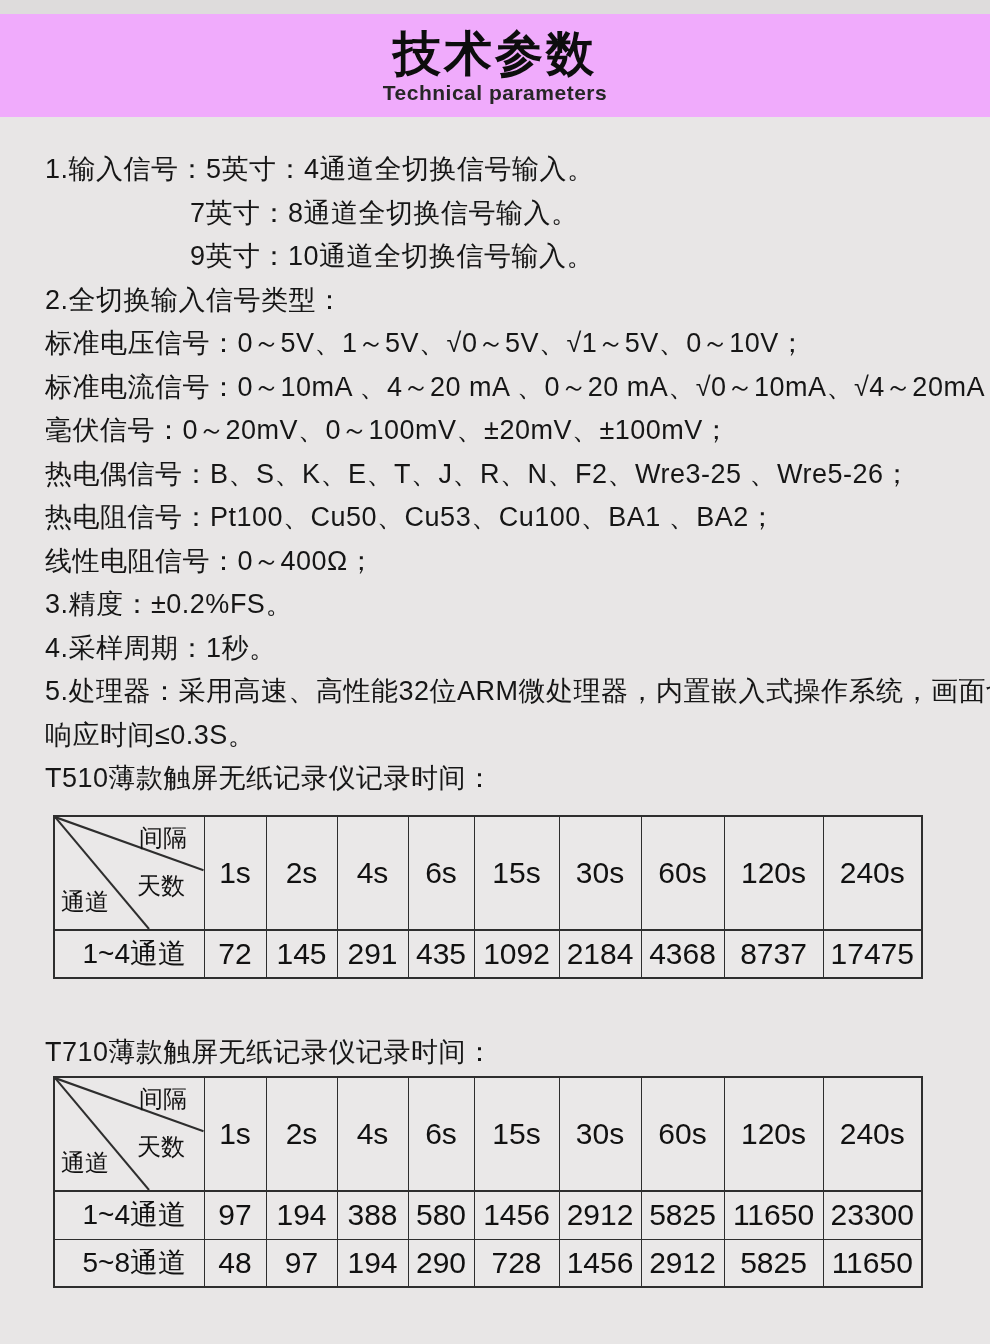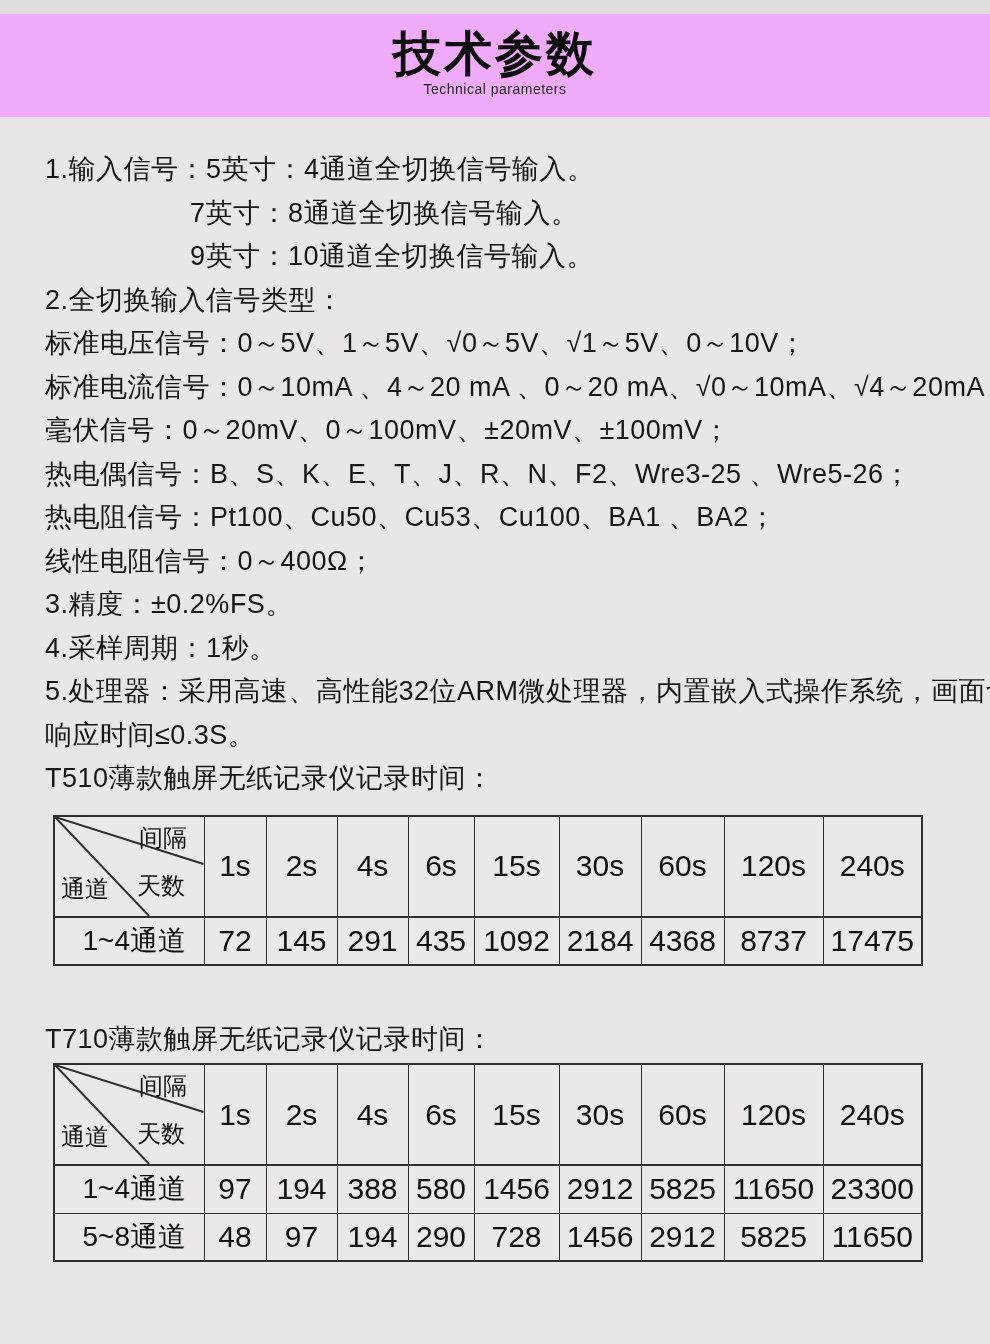--- a/index.html
+++ b/index.html
@@ -14,21 +14,21 @@
   .top-strip { height: 14px; background: #dedcdc; }
   .title-band {
     height: 103px; background: #f0abfc;
     text-align: center;
   }
   .page-title {
     font-size: 48px; font-weight: 700; letter-spacing: 3px;
     line-height: 1; padding-top: 16px; color: #0d0d0d;
   }
   .page-subtitle {
-    font-size: 14px; color: #262626; margin-top: 3px; letter-spacing: 0.5px;
+    font-size: 21px; color: #262626; margin-top: 3px; letter-spacing: 0.5px; font-weight: bold;
   }
   .content { padding: 31px 40px 0 45px; }
   .spec-line {
     font-size: 27px; line-height: 43.5px; font-weight: 500;
     white-space: nowrap; letter-spacing: 0.5px;
   }
   .spec-line.indent { padding-left: 145px; }
   .table-caption {
     font-size: 27px; line-height: 43.5px; font-weight: 500; letter-spacing: 0.5px;
   }
@@ -39,21 +39,21 @@
     background: #eae8e8;
     border: 2px solid #2e2e2e;
   }
   .t1 { margin-top: 14px; }
   .t2 { margin-top: 2px; }
   .rec-table td {
     border: 1px solid #2e2e2e;
     text-align: center; font-size: 30px; padding: 0;
     color: #111;
   }
-  .head-row { height: 101px; }
+  .head-row { height: 114px; }
   .head-row td { border-bottom: 2px solid #2e2e2e; font-weight: 500; }
   .data-row { height: 48px; }
   .row-label { text-align: left; padding-left: 10px !important; font-size: 28px !important; }
   .corner { position: relative; }
   .corner svg.diag { position: absolute; left: 0; top: 0; width: 100%; height: 100%; display: block; }
   .corner svg.diag line { stroke: #2e2e2e; stroke-width: 2; }
   .corner span { position: absolute; font-size: 24px; line-height: 1; white-space: nowrap; }
   .c-interval { top: 9px; left: 84px; }
   .c-days { top: 57px; left: 82px; }
   .c-channel { bottom: 15px; left: 6px; }

